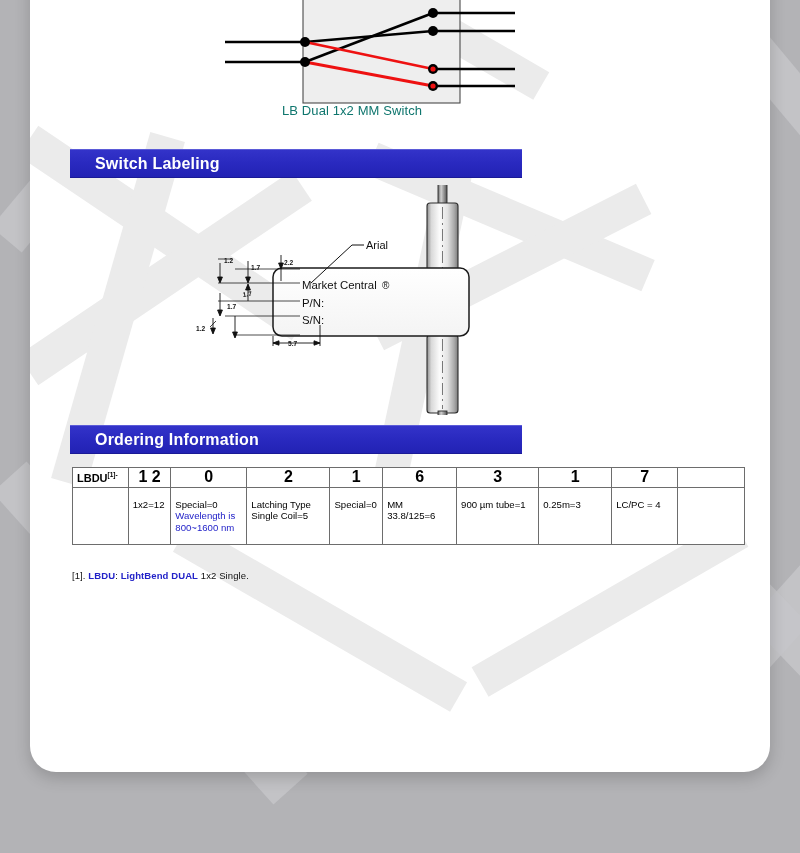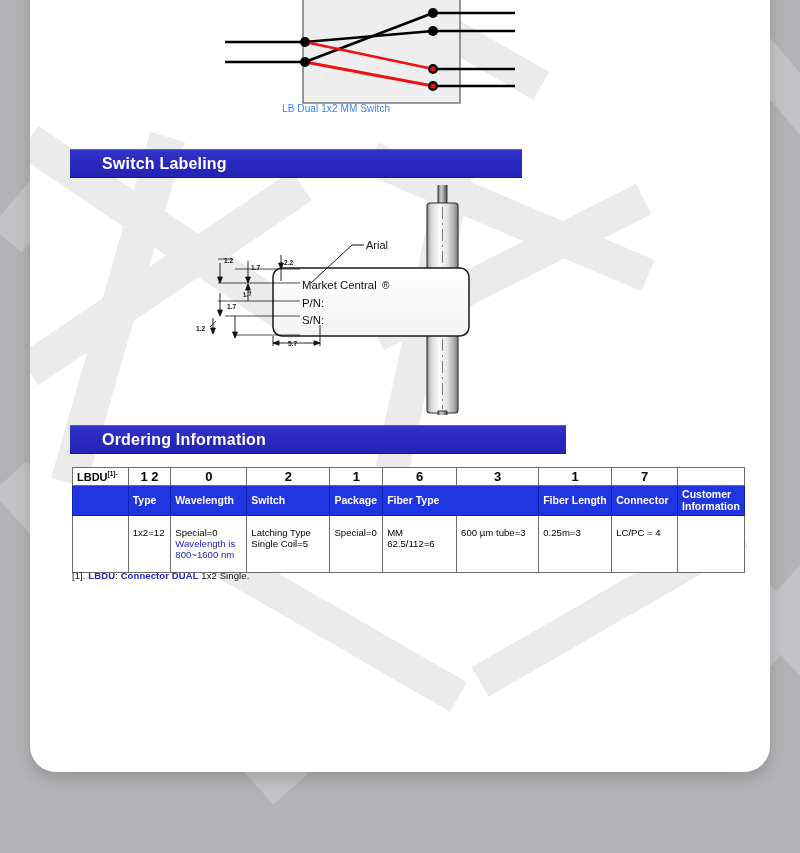--- a/index.html
+++ b/index.html
@@ -46,33 +46,33 @@
 
   
   .sec-bar {
     position: absolute;
     height: 29px;
     background: linear-gradient(180deg,#3333c9 0%, #2a2ac0 45%, #2222b4 100%);
     border-top: 1px solid #5b5bd8;
     border-bottom: 1px solid #1a1a96;
     display: flex;
     align-items: center;
-    padding-left: 32px;
+    padding-left: 25px;
     color: #ffffff;
     font-weight: bold;
     font-size: 16px;
     letter-spacing: .2px;
     z-index: 4;
   }
 
   
   .caption {
     position: absolute;
-    font-size: 10px;
-    color: #3b82f6;
+    font-size: 13px;
+    color: #0f766e;
     letter-spacing: .1px;
     z-index: 4;
   }
 
   
   #order-table {
     position: absolute;
     left: 42px; top: 507px;
     width: 673px;
     border-collapse: collapse;
@@ -83,21 +83,21 @@
   #order-table td {
     border: 1px solid #6d6d6d;
     padding: 2px 3px;
     vertical-align: top;
     background: #ffffff;
     line-height: 1.18;
   }
   #order-table tr.code-row td {
     text-align: center;
     font-weight: bold;
-    font-size: 13px;
+    font-size: 16px;
     height: 18px;
     vertical-align: middle;
     padding: 0 2px;
   }
   #order-table tr.code-row td.name-cell {
     text-align: left;
     padding-left: 4px;
     font-size: 11px;
   }
   #order-table tr.head-row td {
@@ -292,70 +292,59 @@
             <text x="63" y="112" transform="rotate(-8 63 112)">1.7</text>
             <text x="47" y="124">1.7</text>
             <text x="16" y="146">1.2</text>
             <text x="108" y="161">5.7</text>
           </g>
           <line x1="30" y1="142" x2="36" y2="136" stroke="#111" stroke-width="0.8"></line>
           <line x1="38" y1="74" x2="52" y2="74" stroke="#111" stroke-width="0.8"></line>
         </svg>
       </div>
 
-      <div class="sec-bar" style="left:40px; top:465px; width:496px;text-align:center;">
+      <div class="sec-bar" style="left:40px; top:465px; width:452px;text-align:center;">
         <span>Ordering Information</span>
       </div>
 
       <table id="order-table">
         <tbody>
             <tr class="code-row">
           <td class="name-cell" style="width:55px;">
             <span>LBDU</span><span class="sup">[1]-</span>
           </td>
           <td style="width:42px;">1 2</td>
           <td style="width:75px;">0</td>
           <td style="width:82px;">2</td>
           <td style="width:52px;">1</td>
           <td style="width:73px;">6</td>
           <td style="width:81px;">3</td>
           <td style="width:72px;">1</td>
           <td style="width:65px;">7</td>
           <td style="width:66px;"></td>
         </tr>
 
-        <tr class="head-row">
-          <td class="blank-head"></td>
-          <td>Type</td>
-          <td>Wavelength</td>
-          <td>Switch</td>
-          <td>Package</td>
-          <td colspan="2">Fiber Type</td>
-          <td>Fiber Length</td>
-          <td>Connector</td>
-          <td>Customer Information</td>
-        </tr>
 
         <tr class="desc-row">
           <td></td>
           <td>1x2=12</td>
           <td>
             <span>Special=0</span><br>
             <span class="blue-txt">Wavelength is 800~1600 nm</span>
           </td>
           <td>Latching Type Single Coil=5</td>
           <td>Special=0</td>
-          <td>MM 62.5/112=6</td>
-          <td>600 µm tube=3</td>
+          <td>MM 33.8/125=6</td>
+          <td>900 µm tube=1</td>
           <td>0.25m=3</td>
           <td>LC/PC = 4</td>
           <td></td>
         </tr>
       </tbody>
         </table>
 
       <div id="footnote">
-        <span>[1]. </span><span class="bold-blue">LBDU</span><span>: </span><span class="bold-blue">Connector </span><span class="bold-blue">DUAL</span><span> 1x2 Single.</span>
+        <span>[1]. </span><span class="bold-blue">LBDU</span><span>: </span><span class="bold-blue">LightBend </span><span class="bold-blue">DUAL</span><span> 1x2 Single.</span>
       </div>
 
     </div>
   </div>
 </div>
 
 </body></html>

